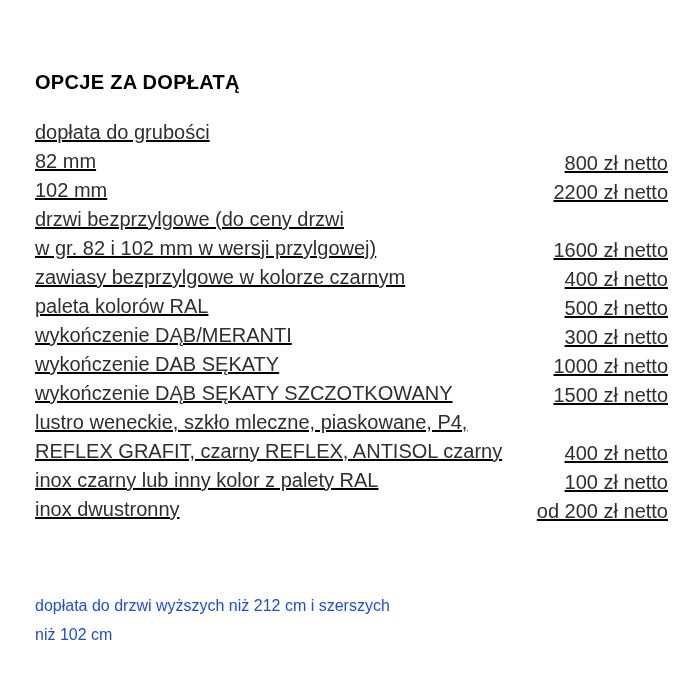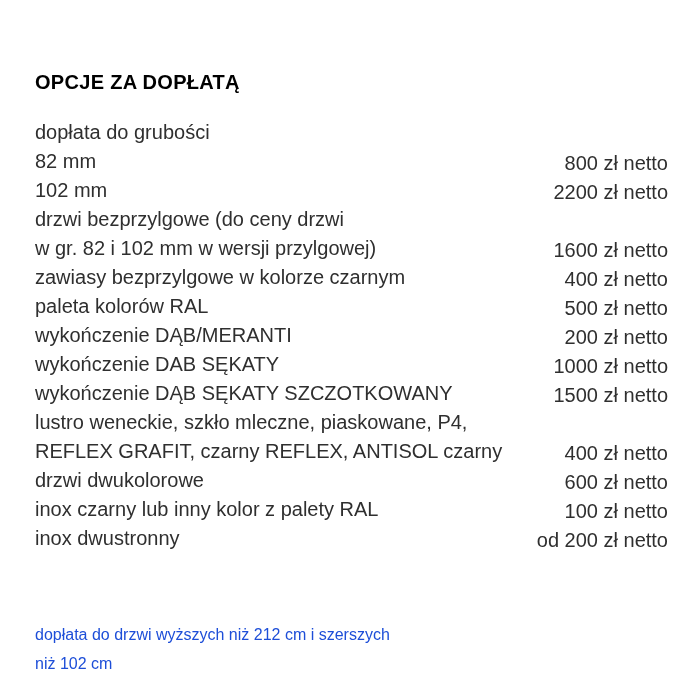--- a/index.html
+++ b/index.html
@@ -22,20 +22,21 @@
   .page-title {
     margin-top: 70px;
     font-size: 20px;
     line-height: 24px;
     font-weight: 700;
     letter-spacing: 0.3px;
     color: #000000;
   }
   .price-table {
     margin-top: 24px;
+    text-decoration: underline;
   }
   .price-row {
     display: flex;
     justify-content: space-between;
     align-items: flex-end;
   }
   .row-label {
     font-size: 20px;
     line-height: 29px;
     color: #2f2f2f;
@@ -95,43 +96,39 @@
     <div class="row-price">400 zł netto</div>
   </div>
 
   <div class="price-row">
     <div class="row-label">paleta kolorów RAL</div>
     <div class="row-price">500 zł netto</div>
   </div>
 
   <div class="price-row">
     <div class="row-label">wykończenie DĄB/MERANTI</div>
-    <div class="row-price">200 zł netto</div>
+    <div class="row-price">300 zł netto</div>
   </div>
 
   <div class="price-row">
     <div class="row-label">wykończenie DAB SĘKATY</div>
     <div class="row-price">1000 zł netto</div>
   </div>
 
   <div class="price-row">
     <div class="row-label">wykończenie DĄB SĘKATY SZCZOTKOWANY</div>
     <div class="row-price">1500 zł netto</div>
   </div>
 
   <div class="price-row">
     <div class="row-label">lustro weneckie, szkło mleczne, piaskowane, P4,
 REFLEX GRAFIT, czarny REFLEX, ANTISOL czarny</div>
     <div class="row-price">400 zł netto</div>
   </div>
 
-  <div class="price-row">
-    <div class="row-label">drzwi dwukolorowe</div>
-    <div class="row-price">600 zł netto</div>
-  </div>
 
   <div class="price-row">
     <div class="row-label">inox czarny lub inny kolor z palety RAL</div>
     <div class="row-price">100 zł netto</div>
   </div>
 
   <div class="price-row">
     <div class="row-label">inox dwustronny</div>
     <div class="row-price">od 200 zł netto</div>
   </div>

